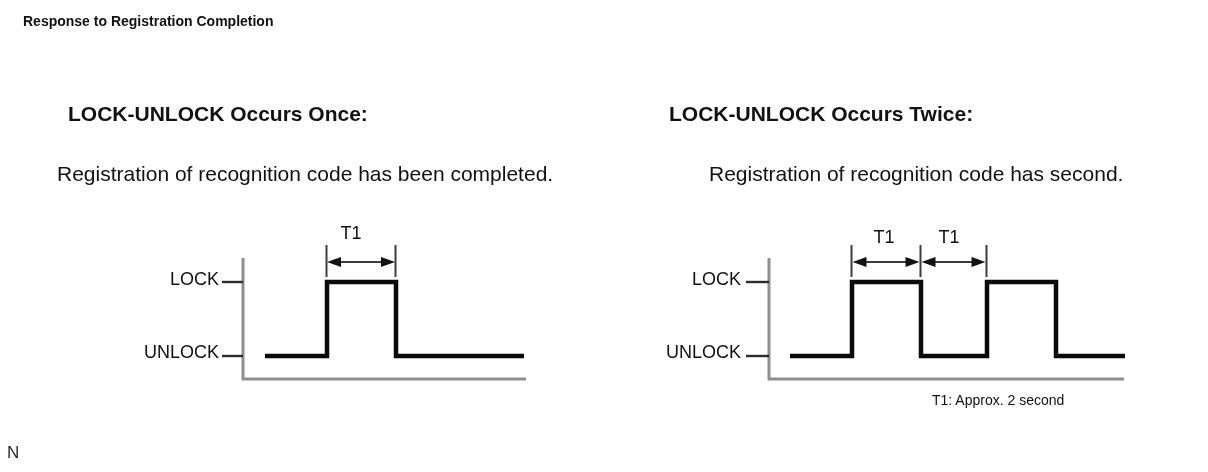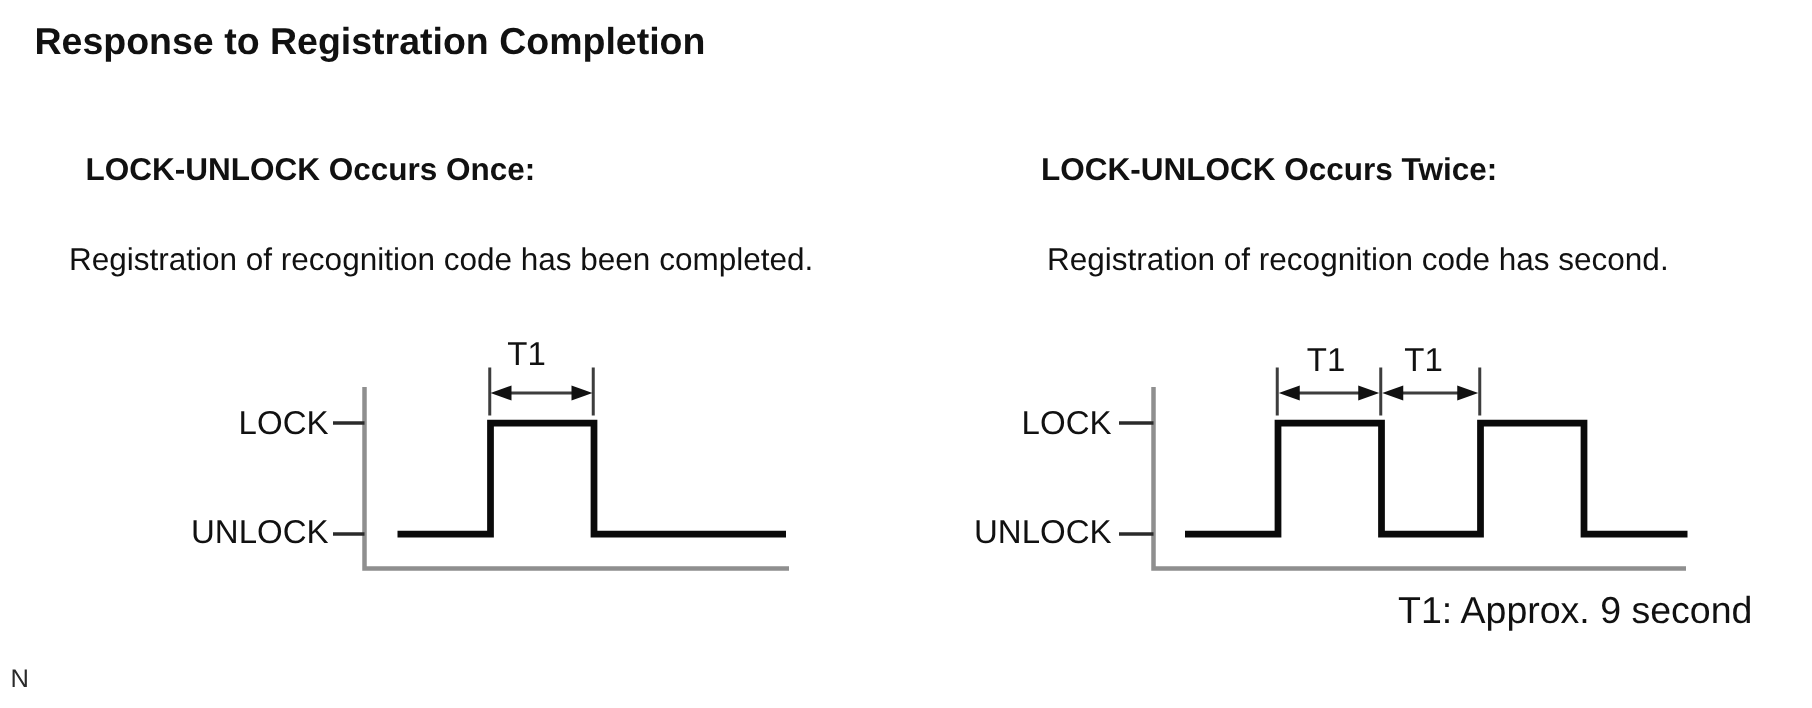--- a/index.html
+++ b/index.html
@@ -7,25 +7,25 @@
     position: relative;
     width: 1208px;
     height: 472px;
     background: #ffffff;
     font-family: "Liberation Sans", sans-serif;
     color: #111111;
     overflow: hidden;
   }
   .abs { position: absolute; line-height: 1.2; white-space: nowrap; }
   .bold { font-weight: bold; }
-  .fs22 { font-size: 25px; }
-  .fs21 { font-size: 21px; }
+  .fs22 { font-size: 14px; }
+  .fs21 { font-size: 21px; margin-left: 11px; }
   .fs17 { font-size: 17px; }
-  .sig-label { font-size: 22px; text-align: right; width: 100px; }
-  .t1-label { font-size: 22px; text-align: center; width: 50px; }
+  .sig-label { font-size: 18px; text-align: right; width: 100px; }
+  .t1-label { font-size: 18px; text-align: center; width: 50px; }
   svg { position: absolute; display: block; }
   .axis   { stroke: #8f8f8f; stroke-width: 3;   fill: none; }
   .tick   { stroke: #2b2b2b; stroke-width: 2.4; fill: none; }
   .wave   { stroke: #0a0a0a; stroke-width: 4.5; fill: none; stroke-linejoin: miter; }
   .extent { stroke: #3d3d3d; stroke-width: 2;   fill: none; }
   .dim    { stroke: #3d3d3d; stroke-width: 2;   fill: none; }
   .head   { fill: #111111; stroke: none; }
 </style>
 </head>
 <body>
@@ -49,21 +49,21 @@
       <path class="wave" d="M265,356 L327,356 L327,282 L396,282 L396,356 L524,356"></path>
       <path class="extent" d="M326.5,245 L326.5,277"></path>
       <path class="extent" d="M395.5,245 L395.5,277"></path>
       <path class="dim" d="M332,262 L390,262"></path>
       <polygon class="head" points="327,262 341,257 341,267"></polygon>
       <polygon class="head" points="395,262 381,257 381,267"></polygon>
     </svg>
   </div>
 
   <div>
-    <div class="abs bold fs21" style="left:694px; top:101px;">LOCK-UNLOCK Occurs Twice:</div>
+    <div class="abs bold fs21" style="left:658px; top:101px;">LOCK-UNLOCK Occurs Twice:</div>
     <div class="abs fs21" style="left:698px; top:161px;">Registration of recognition code has second.</div>
 
     <div class="abs sig-label" style="left:641px; top:269px;">LOCK</div>
     <div class="abs sig-label" style="left:641px; top:342px;">UNLOCK</div>
     <div class="abs t1-label" style="left:859px; top:227px;">T1</div>
     <div class="abs t1-label" style="left:924px; top:227px;">T1</div>
 
     <svg style="left:740px; top:240px;" width="395" height="150" viewBox="740 240 395 150">
       <path class="axis" d="M769,258 L769,379 L1124,379"></path>
       <path class="tick" d="M746,282 L769,282"></path>
@@ -73,18 +73,18 @@
       <path class="extent" d="M920.5,245 L920.5,277"></path>
       <path class="extent" d="M986.5,245 L986.5,277"></path>
       <path class="dim" d="M857,262 L915,262"></path>
       <polygon class="head" points="852.5,262 866.5,257 866.5,267"></polygon>
       <polygon class="head" points="919.5,262 905.5,257 905.5,267"></polygon>
       <path class="dim" d="M927,262 L981,262"></path>
       <polygon class="head" points="921.5,262 935.5,257 935.5,267"></polygon>
       <polygon class="head" points="985.5,262 971.5,257 971.5,267"></polygon>
     </svg>
 
-    <div class="abs fs22" style="left:932px; top:392px;">T1: Approx. 9 second</div>
+    <div class="abs fs22" style="left:932px; top:392px;">T1: Approx. 2 second</div>
   </div>
 
   <div class="abs fs17" style="left:7px; top:443px; color:#2a2a2a;">N</div>
 
 </div>
 
 </body></html>

